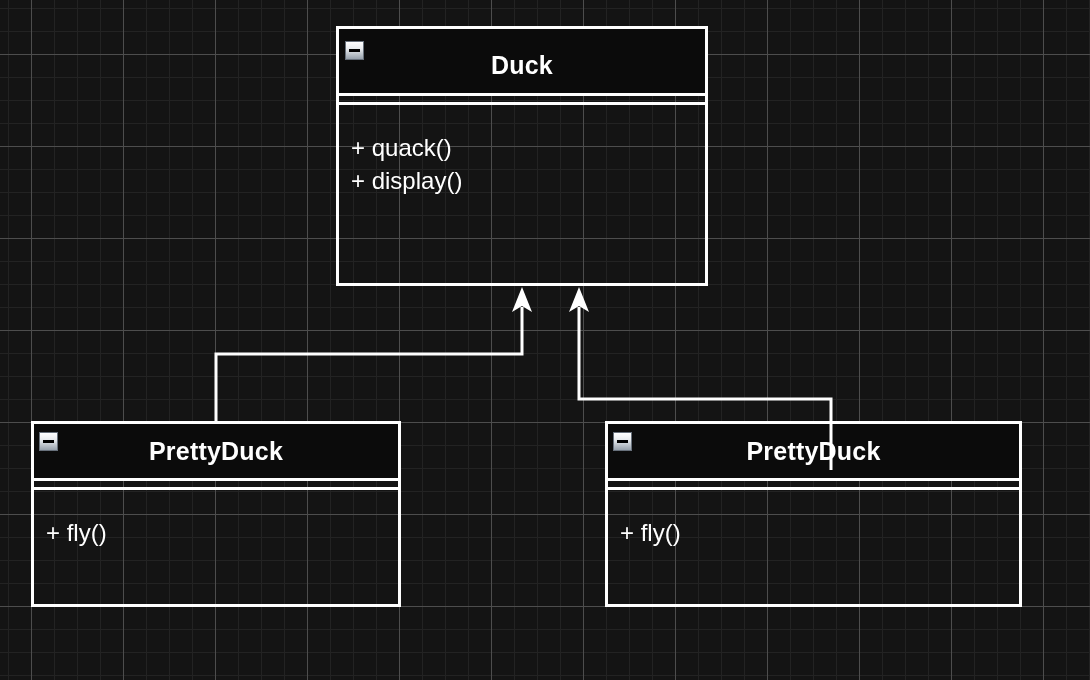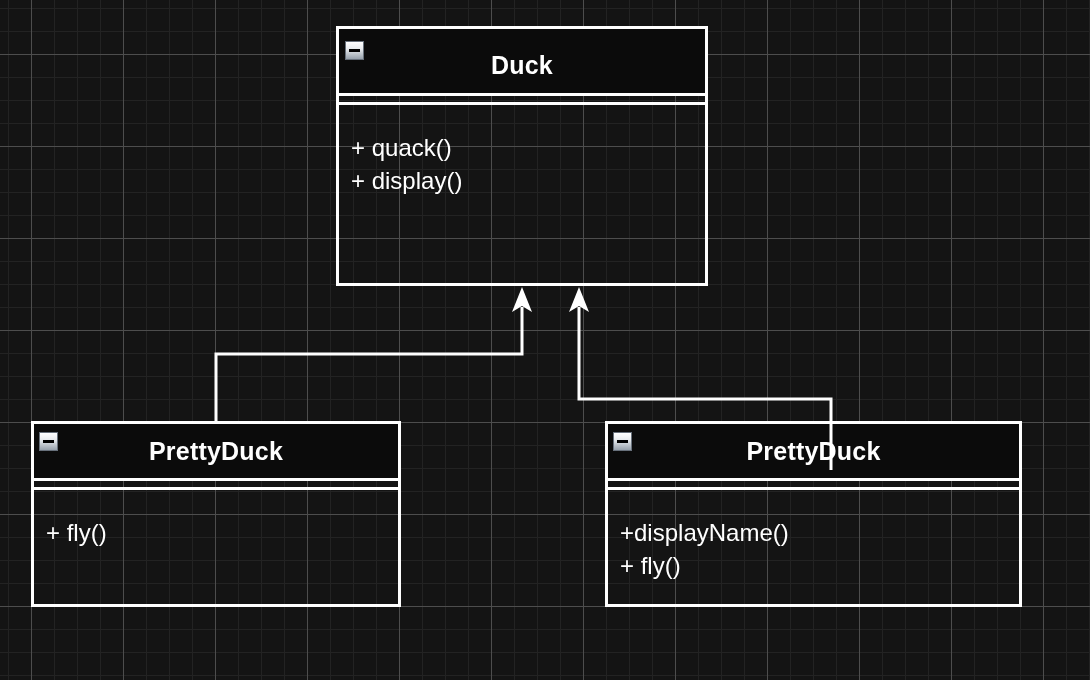--- a/index.html
+++ b/index.html
@@ -109,21 +109,20 @@
   <div class="class-box" id="box-model">
     <div class="header">
       <span class="class-title">PrettyDuck</span>
     </div>
     <div class="collapse-button">
       <span class="minus-icon"></span>
     </div>
     <div class="section-gap"></div>
     <div class="divider"></div>
     <div class="methods">
-      <div class="method">+displayName()</div>
       <div class="method">+ fly()</div>
     </div>
   </div>
 
   <svg id="edge-layer" viewBox="0 0 1090 680" xmlns="http://www.w3.org/2000/svg">
       <polyline points="216,421 216,354 522,354 522,307" fill="none" stroke="#ffffff" stroke-width="3"></polyline>
       <polygon points="522,287 532,312 522,306 512,312" fill="#ffffff"></polygon>
       <polyline points="831,470 831,399 579,399 579,307" fill="none" stroke="#ffffff" stroke-width="3"></polyline>
       <polygon points="579,287 589,312 579,306 569,312" fill="#ffffff"></polygon>
     </svg>

